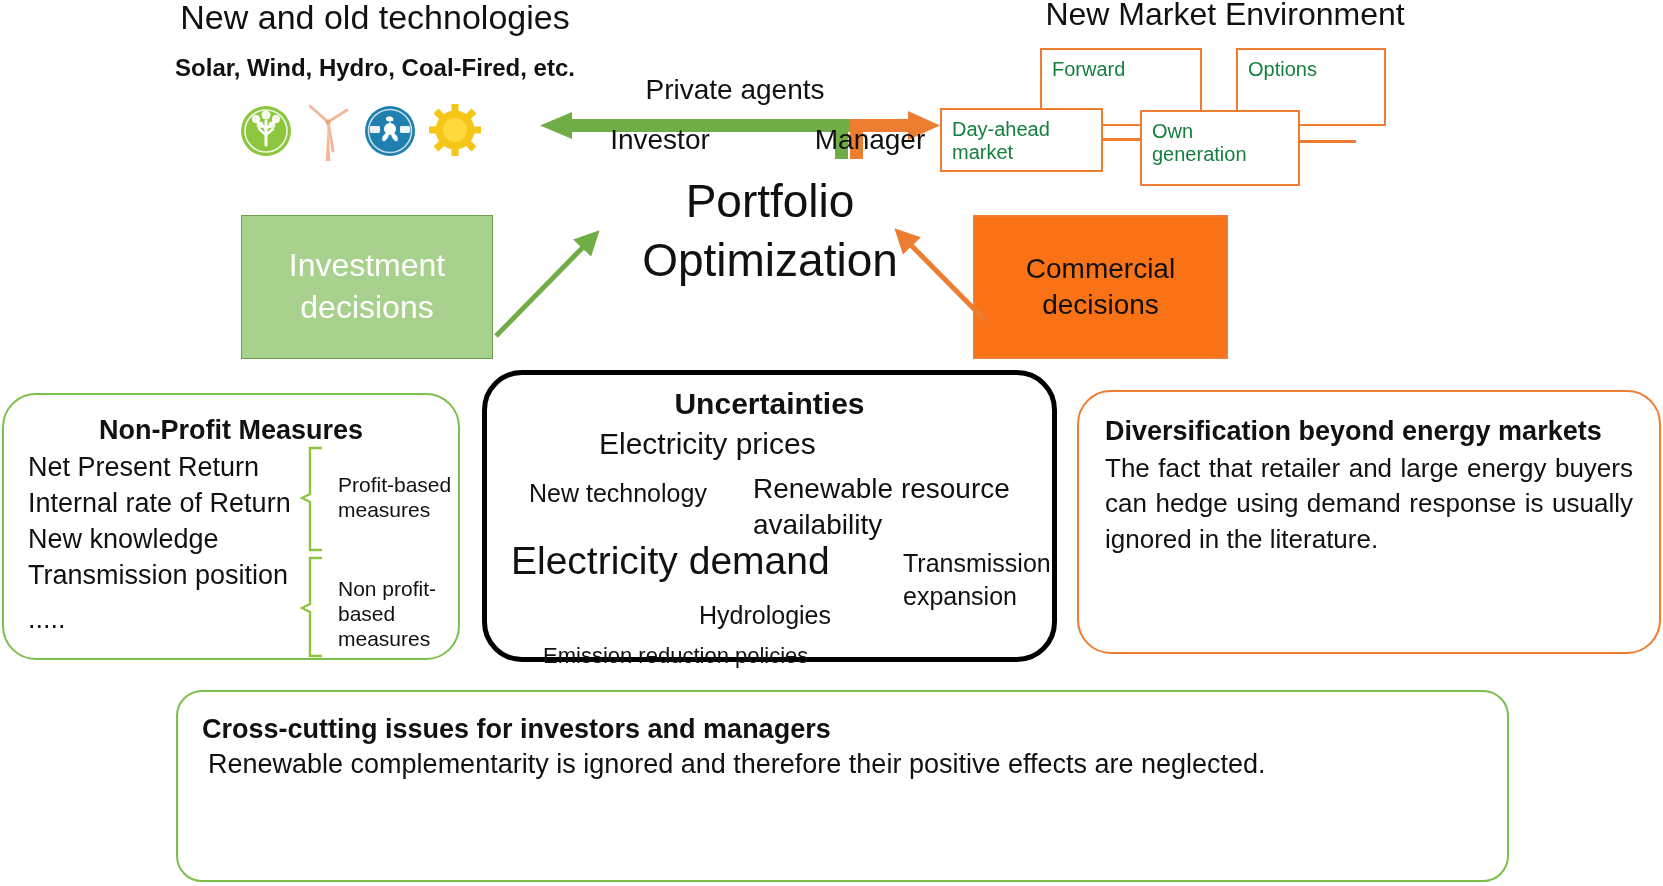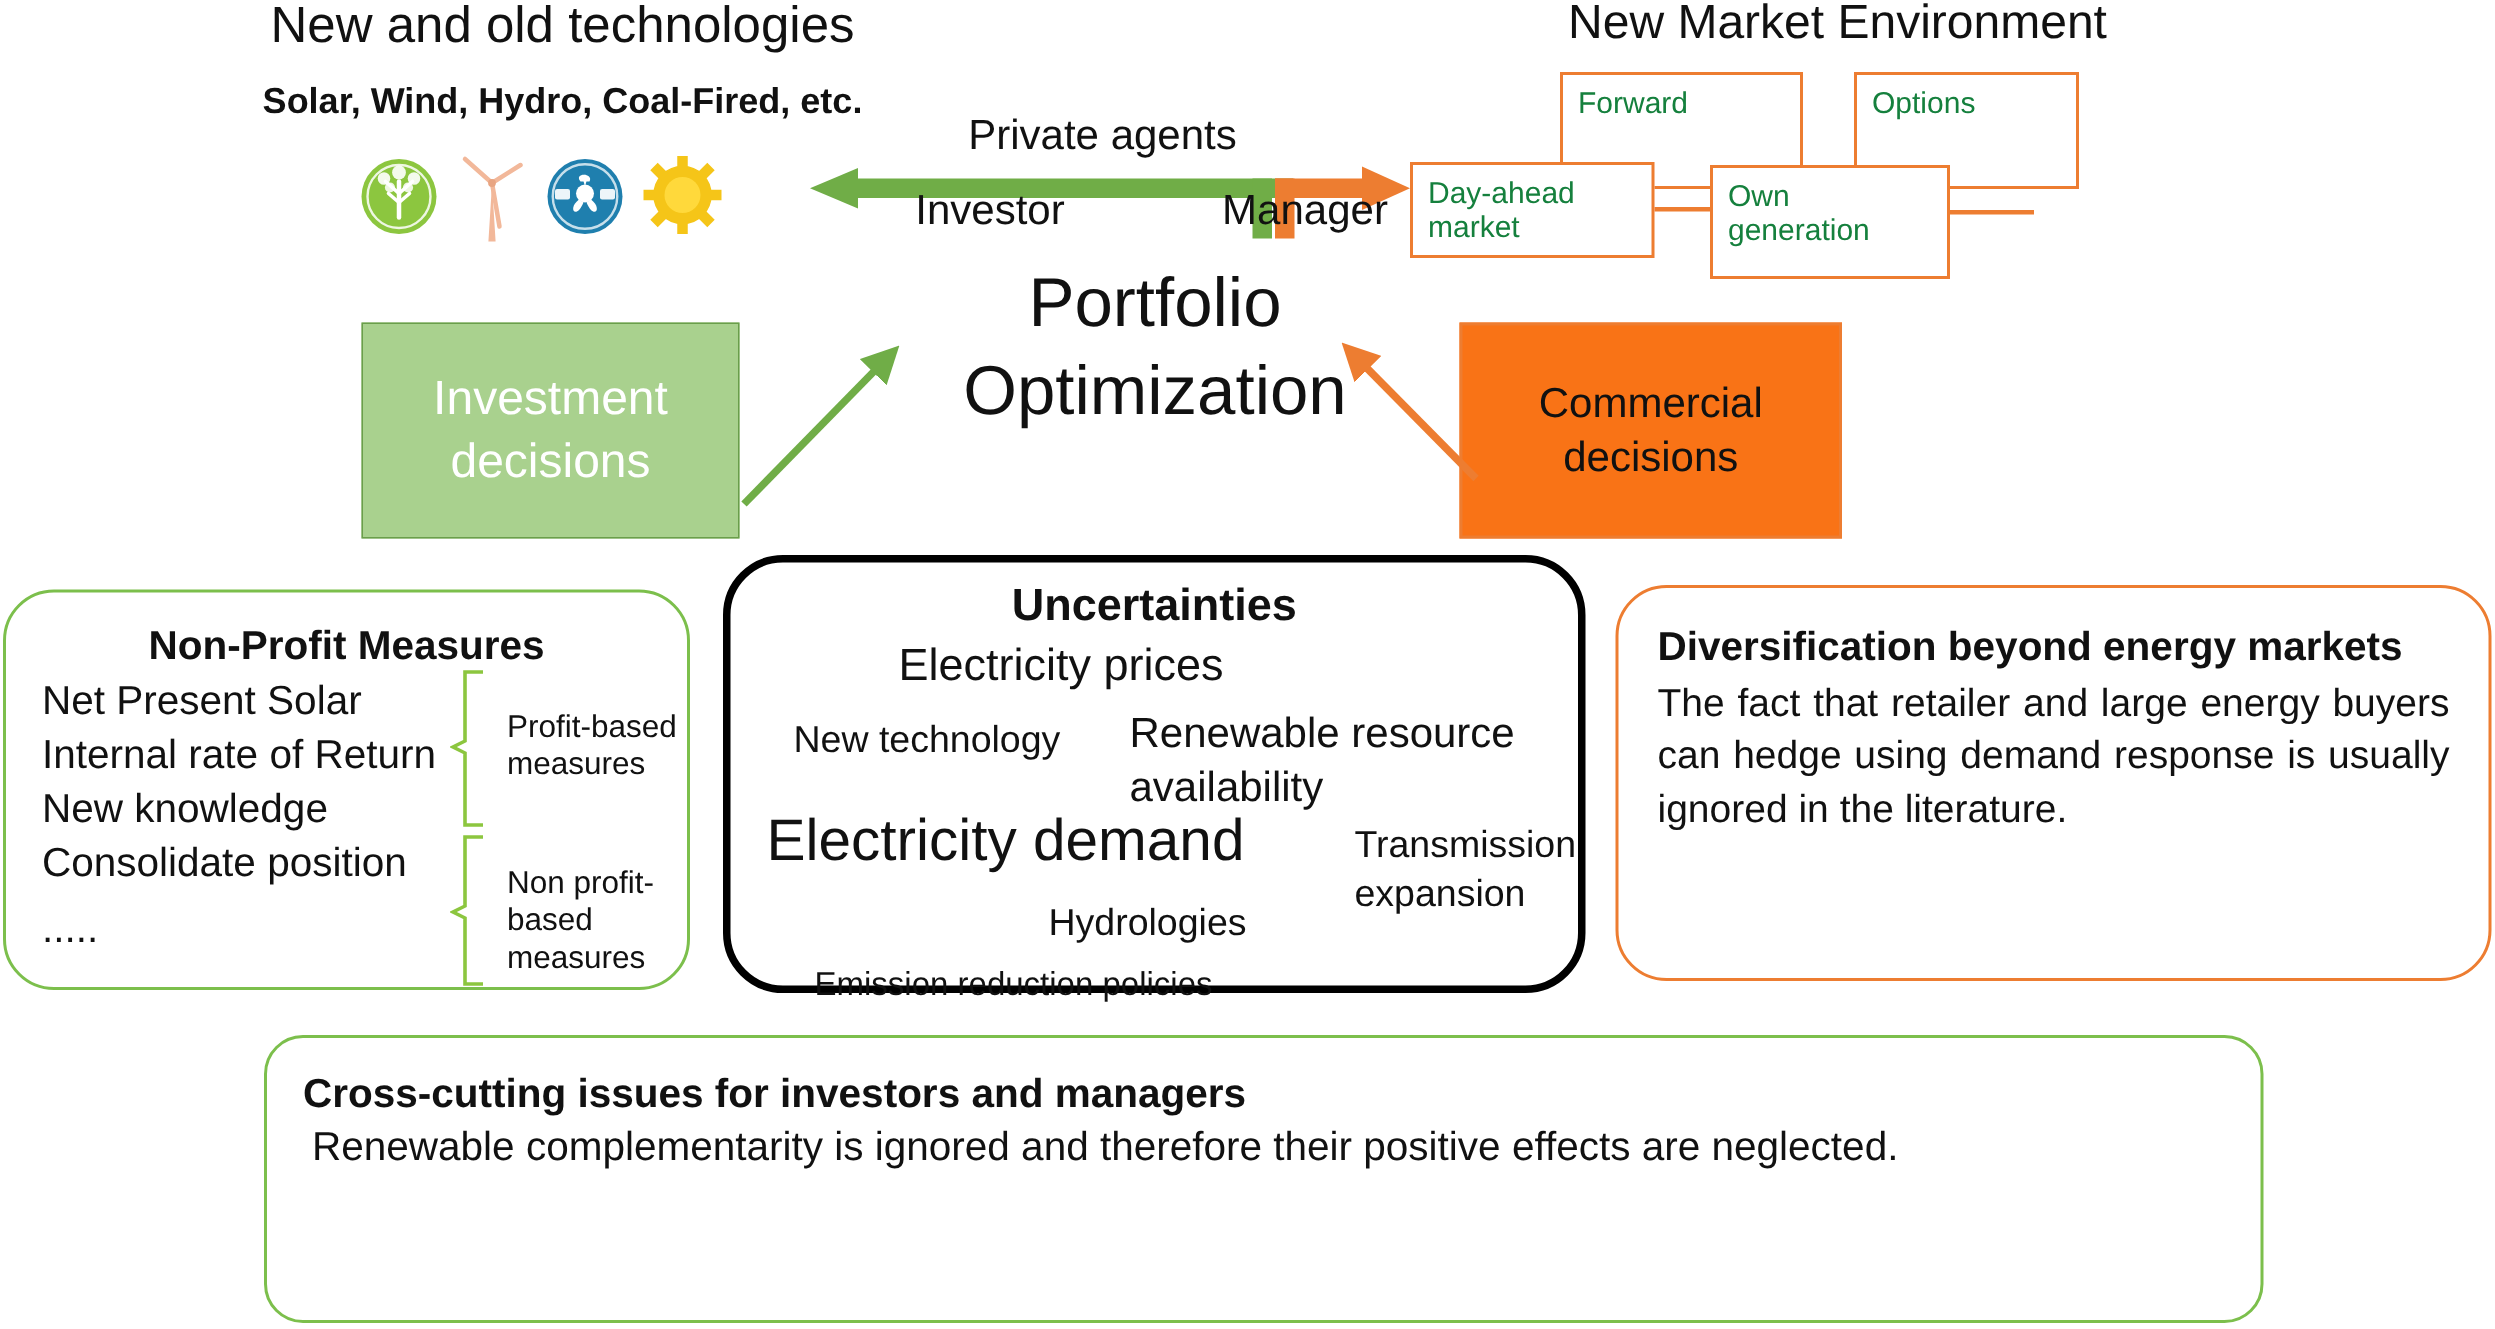--- a/index.html
+++ b/index.html
@@ -182,24 +182,24 @@
     <polygon points="0,0 5,2.5 0,5" fill="#ED7D31"></polygon>
       </marker>
     </defs>
   <line x1="94" y1="97" x2="10" y2="12" stroke="#ED7D31" stroke-width="5" marker-end="url(#ahO)"></line>
 </svg>
 
 <div class="abs panel" id="nonprofit">
   <div id="np-title">Non-Profit  Measures</div>
   <div style="position:relative;margin-top:4px;">
     <div style="position:absolute;left:0;top:0;width:300px;">
-      <div class="np-item">Net Present Solar</div>
+      <div class="np-item">Net Present Return</div>
       <div class="np-item">Internal rate of Return</div>
       <div class="np-item">New knowledge</div>
-      <div class="np-item">Consolidate position</div>
+      <div class="np-item">Transmission position</div>
       <div class="np-item" style="margin-top:8px;">.....</div>
     </div>
 
     <svg style="position:absolute;left:296px;top:-4px;" width="34" height="214" viewBox="0 0 34 214">
       <path d="M22 2 L10 2 L10 48 L2 52 L10 56 L10 104 L22 104" fill="none" stroke="#8CC63F" stroke-width="2.4"></path>
       <path d="M22 112 L10 112 L10 158 L2 162 L10 166 L10 210 L22 210" fill="none" stroke="#8CC63F" stroke-width="2.4"></path>
     </svg>
     <div class="np-lab" style="position:absolute;left:334px;top:22px;width:120px;">Profit-based measures</div>
     <div class="np-lab" style="position:absolute;left:334px;top:126px;width:110px;">Non profit-based measures</div>
   </div>

